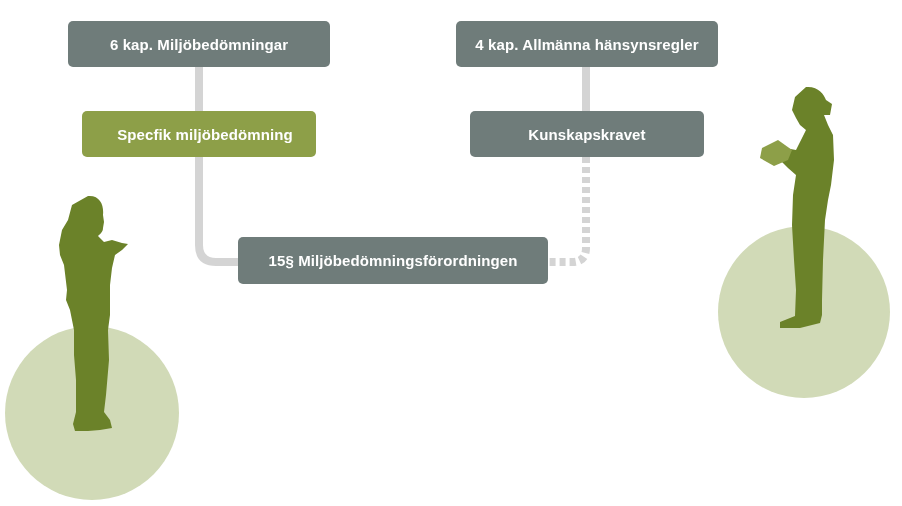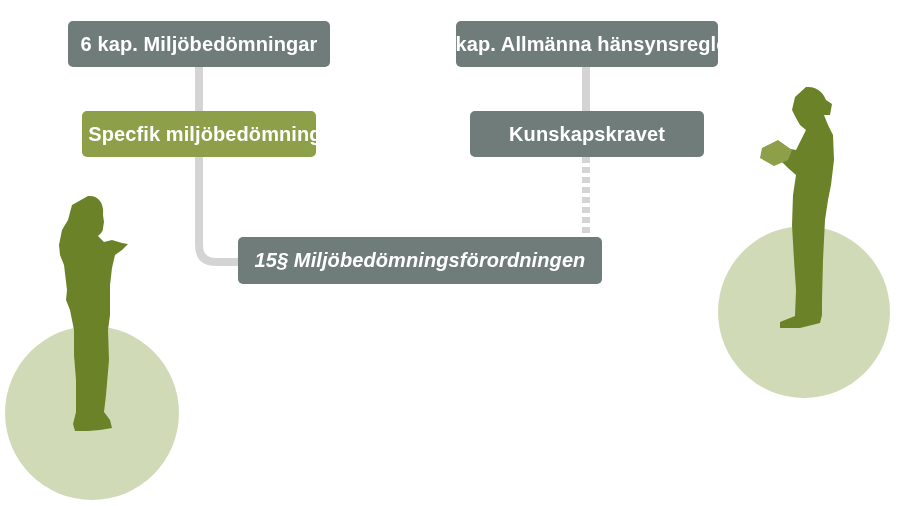--- a/index.html
+++ b/index.html
@@ -1,19 +1,19 @@
 <!DOCTYPE html>
 <html><head>
 <meta charset="utf-8">
 <style>
   html, body { margin: 0; padding: 0; }
   body { width: 902px; height: 506px; background: #ffffff; position: relative; overflow: hidden;
          font-family: "Liberation Sans", "DejaVu Sans", sans-serif; }
   .box { position: absolute; display: flex; align-items: center; justify-content: center;
-         color: #ffffff; font-size: 20px; font-weight: bold; border-radius: 5px; box-sizing: border-box;
+         color: #ffffff; font-size: 15px; font-weight: bold; border-radius: 5px; box-sizing: border-box;
          white-space: nowrap; letter-spacing: 0.1px; }
   .gray { background: #6f7c7a; }
   .green { background: #8d9f48; }
   svg.layer { position: absolute; left: 0; top: 0; }
 </style>
 </head>
 <body>
 
 <svg class="layer" width="902" height="506">
 
@@ -46,22 +46,22 @@
 
 <div class="box gray" style="left:68px; top:21px; width:262px; height:46px;">
   <span>6 kap. Miljöbedömningar</span>
 </div>
 
 <div class="box green" style="left:82px; top:111px; width:234px; height:46px;padding-left:12px;">
   <span>Specfik miljöbedömning</span>
 </div>
 
 <div class="box gray" style="left:456px; top:21px; width:262px; height:46px;">
-  <span>8 kap. Allmänna hänsynsregler</span>
+  <span>4 kap. Allmänna hänsynsregler</span>
 </div>
 
 <div class="box gray" style="left:470px; top:111px; width:234px; height:46px;text-align:right;">
   <span>Kunskapskravet</span>
 </div>
 
-<div class="box gray" style="left:238px; top:237px; width:364px; height:47px;font-style:italic;">
+<div class="box gray" style="left:238px; top:237px; width:310px; height:47px;">
   <span>15§ Miljöbedömningsförordningen</span>
 </div>
 
 </body></html>

